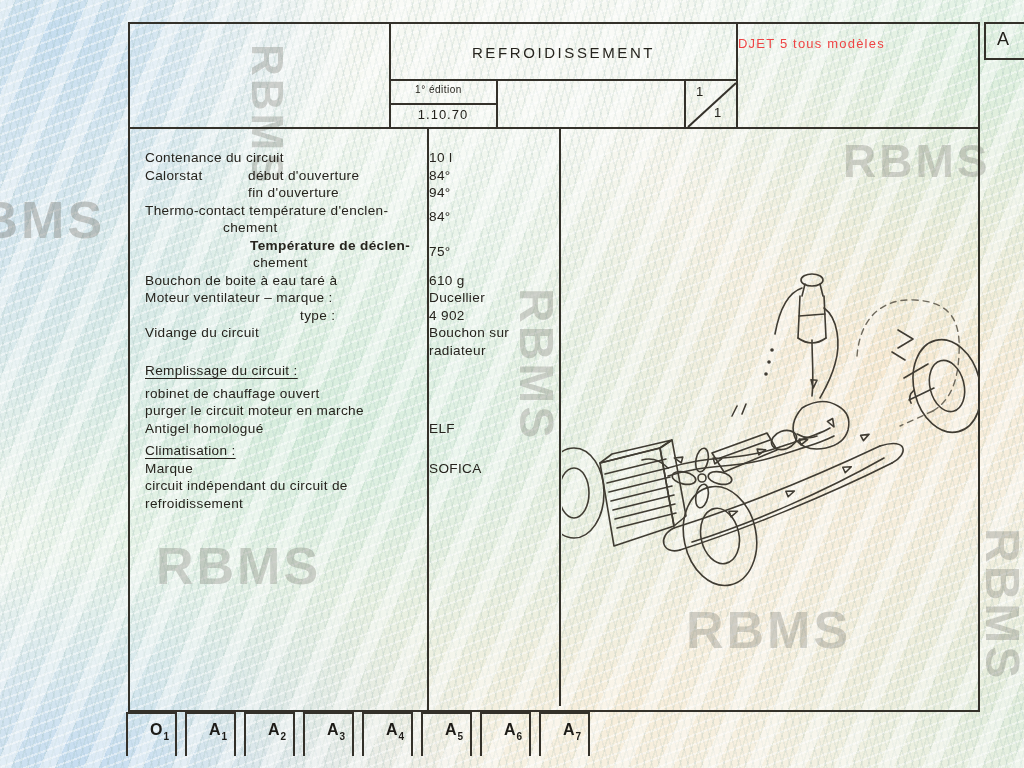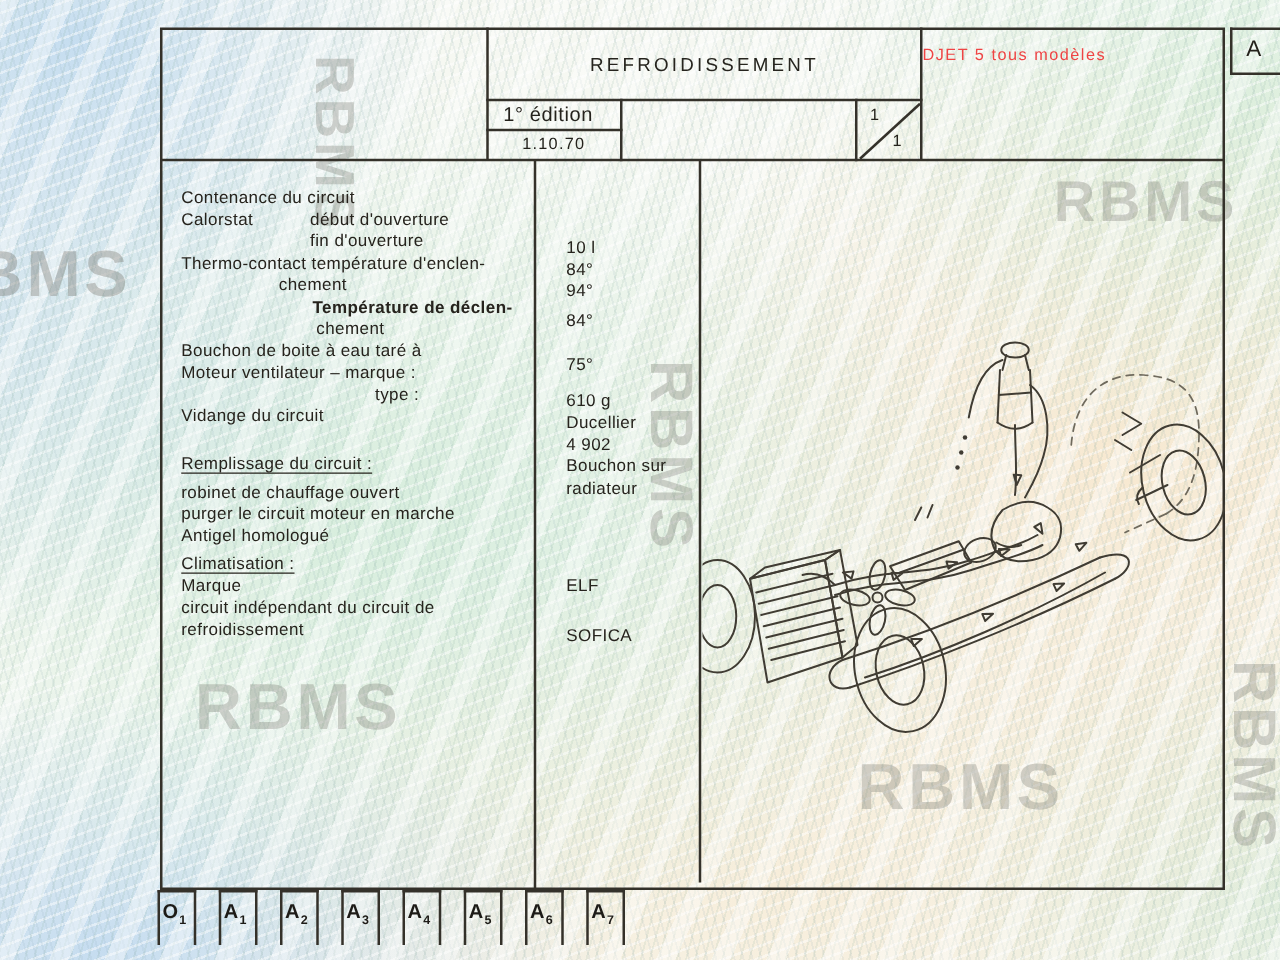--- a/index.html
+++ b/index.html
@@ -41,21 +41,21 @@
   #wm7{left:1030px;top:528px;font-size:48px;}
   .frame{
     position:absolute;left:128px;top:22px;width:852px;height:690px;
     border:2.5px solid #34312a;box-sizing:border-box;z-index:2;background:transparent;
   }
   .vl,.hl{position:absolute;background:#34312a;z-index:2;}
 
   .hdr-text{position:absolute;z-index:3;white-space:nowrap;}
   #title{left:390px;top:44px;width:347px;text-align:center;font-size:15px;letter-spacing:2.6px;color:#26241e;}
   #model{left:738px;top:36px;font-size:13px;letter-spacing:1.2px;color:#ef4444;}
-  #edition{left:389px;top:84px;width:99px;text-align:center;font-size:16px;letter-spacing:.5px;}
+  #edition{left:389px;top:84px;width:99px;text-align:center;font-size:10px;letter-spacing:.5px;}
   #eddate{left:389px;top:107px;width:108px;text-align:center;font-size:13px;letter-spacing:1px;}
   #pg1{left:696px;top:84px;font-size:13px;}
   #pg2{left:714px;top:105px;font-size:13px;}
   .diag{position:absolute;left:686px;top:81px;z-index:2;}
 
   .atab{
     position:absolute;left:984px;top:22px;width:44px;height:38px;z-index:2;
     border:2.5px solid #34312a;border-right:none;box-sizing:border-box;
   }
   .atab span{position:absolute;left:11px;top:5px;font-size:18px;letter-spacing:1px;color:#24221c;}
@@ -65,32 +65,32 @@
     position:absolute;left:145px;top:150px;width:412px;z-index:3;
     font-size:13.6px;letter-spacing:.35px;color:#26231d;
   }
   .line{position:relative;height:17.5px;white-space:nowrap;}
   .c1{position:absolute;left:0;}
   .c2{position:absolute;left:103px;}
   .c2a{position:absolute;left:78px;}
   .c2b{position:absolute;left:105px;font-weight:bold;}
   .c2c{position:absolute;left:108px;}
   .c2t{position:absolute;left:155px;}
-  .val{position:absolute;left:308px;margin-top:40px;}
+  .val{position:absolute;left:284px;}
   .vshift{transform:translateY(6px);}
   .hline{text-decoration:underline;text-underline-offset:3px;}
   .mh1{margin-top:3px;margin-bottom:5px;}
   .mh2{margin-top:5px;}
 
   
   .tabs{position:absolute;left:126px;top:712px;z-index:2;display:flex;}
   .tab{
-    width:27px;height:42px;margin-right:18px;box-sizing:content-box;
+    width:27px;height:42px;margin-right:8px;box-sizing:content-box;
     border:2px solid #34312a;border-bottom:none;
-    padding-left:0;
+    padding-left:20px;
   }
   .tab .tm{font-size:16px;font-weight:bold;position:relative;top:7px;left:2px;color:#1d1b17;}
   .tab .ts{font-size:10px;font-weight:bold;position:relative;top:12px;left:3px;color:#1d1b17;}
 
   .fig{position:absolute;left:562px;top:258px;width:418px;height:336px;z-index:2;}
   .fig svg{width:100%;height:100%;}
   .fig path,.fig ellipse,.fig circle,.fig line,.fig polygon,.fig rect{
     fill:none;stroke:#403c33;stroke-width:1.6;stroke-linecap:round;stroke-linejoin:round;
   }
   .fig .arr{fill:#403c33;stroke:none;}

